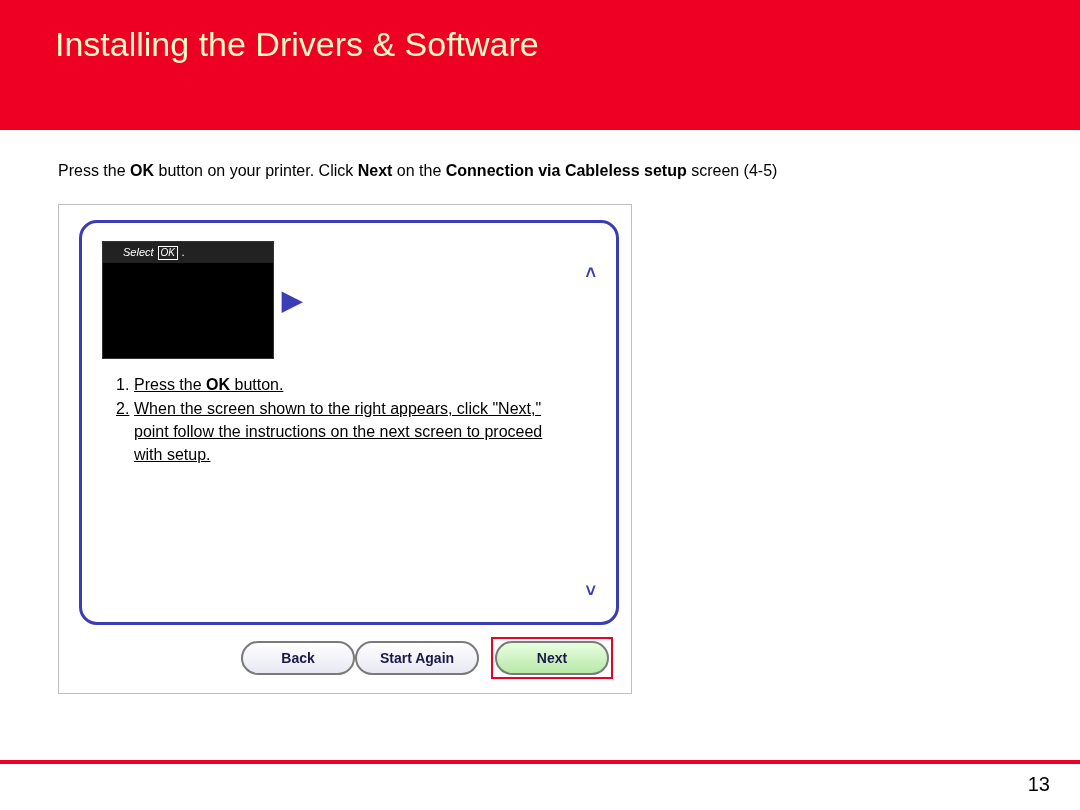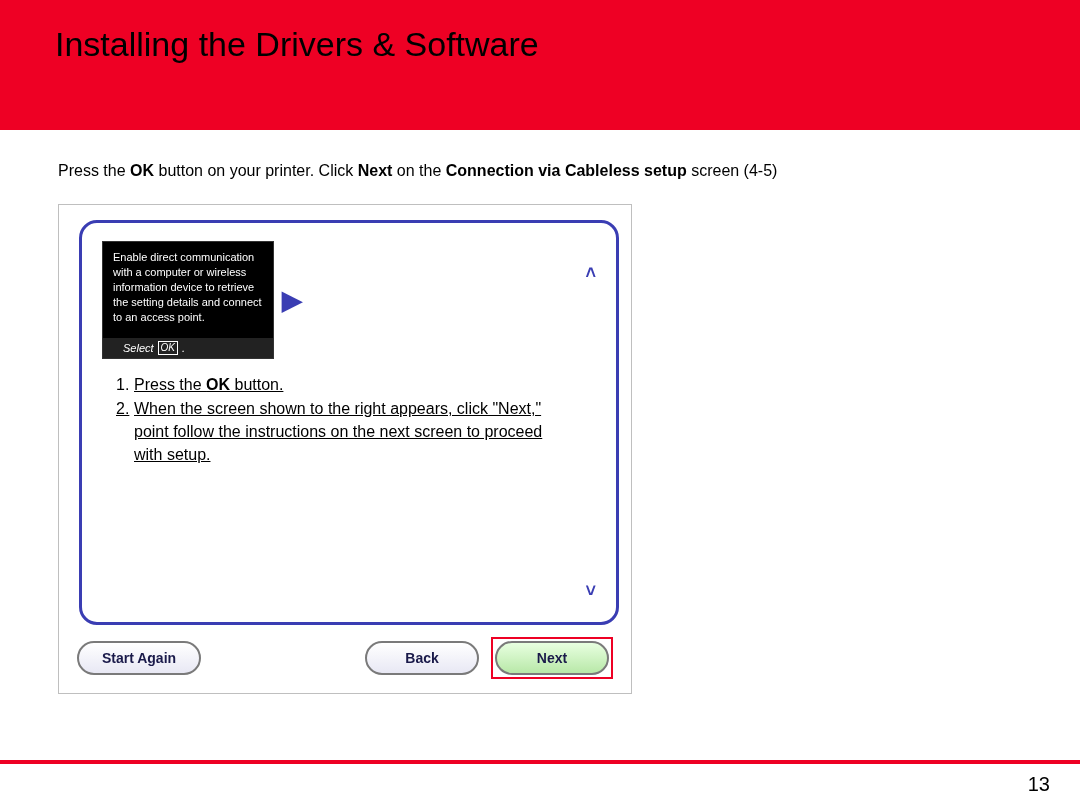--- a/index.html
+++ b/index.html
@@ -1,18 +1,18 @@
 <!DOCTYPE html>
 <html><head>
 <meta charset="utf-8">
 <style>
   html,body{margin:0;padding:0;width:1080px;height:810px;font-family:"Segoe UI",Arial,sans-serif;background:#fff;color:#000;-webkit-font-smoothing:antialiased;}
   .slide{position:relative;width:1080px;height:810px;box-sizing:border-box;}
   .title-bar{background:#ee0024;height:130px;}
-  .title-text{padding:25px 0 0 55px;color:#000000;font-size:34px;font-weight:400;}
+  .title-text{padding:25px 0 0 55px;color:#fef9c3;font-size:34px;font-weight:400;}
   .body{padding:30px 58px 0 58px;}
   .instr{font-size:16px;line-height:1.4;}
   .instr b{font-weight:700;}
   .shot{margin-top:22px;width:574px;height:490px;border:1px solid #bfbfbf;box-sizing:border-box;position:relative;background:#fff;}
   .inner{position:absolute;left:20px;top:15px;right:12px;bottom:68px;border:3px solid #3a3db3;border-radius:18px;padding:18px 10px 10px 20px;box-sizing:border-box;}
   .step-title{font-size:17px;margin-bottom:10px;}
   .screens{display:flex;align-items:center;gap:6px;margin-bottom:14px;}
   .printer-screen{width:170px;height:116px;background:#000;color:#fff;font-size:11px;line-height:1.35;display:flex;flex-direction:column;justify-content:space-between;border:1px solid #333;}
   .ps-body{padding:8px 10px 0 10px;flex:1;}
   .ps-foot{background:#222;padding:3px 20px;font-size:11px;display:flex;align-items:center;gap:4px;font-style:italic;}
@@ -45,21 +45,20 @@
   <div class="body">
     <div class="instr">
       <span>Press the  </span><b>OK</b><span> button on your printer.  Click </span><b>Next</b><span> on the </span><b>Connection via Cableless setup</b><span> screen (4-5)</span>
     </div>
 
     <div class="shot">
       <div class="inner">
 
         <div class="screens">
           <div class="printer-screen">
-            <div class="ps-body">Enable direct communication with a computer or wireless information device to retrieve the setting details and connect to an access point.</div>
             <div class="ps-foot">
               <span>Select</span>
               <span class="ok-box">OK</span>
               <span>.</span>
             </div>
           </div>
           <div class="arrow-between">▶</div>
         </div>
 
         <div class="instructions">
@@ -70,22 +69,22 @@
             <span class="n">2.</span>
             <span style="flex:1;">When the screen shown to the right appears, click "Next," point follow the instructions on the next screen to proceed with setup.</span>
           </div>
         </div>
 
         <div class="scroll-up">˄</div>
         <div class="scroll-down">˅</div>
       </div>
 
       <div class="btn-row">
+        <div class="btn btn-bk">Back</div>
         <div class="btn btn-sa">Start Again</div>
-        <div class="btn btn-bk">Back</div>
         <span class="next-hl">
           <div class="btn btn-next">Next</div>
         </span>
       </div>
     </div>
   </div>
 
   <div class="footer-rule"></div>
   <div class="page-num">13</div>
 </div>

